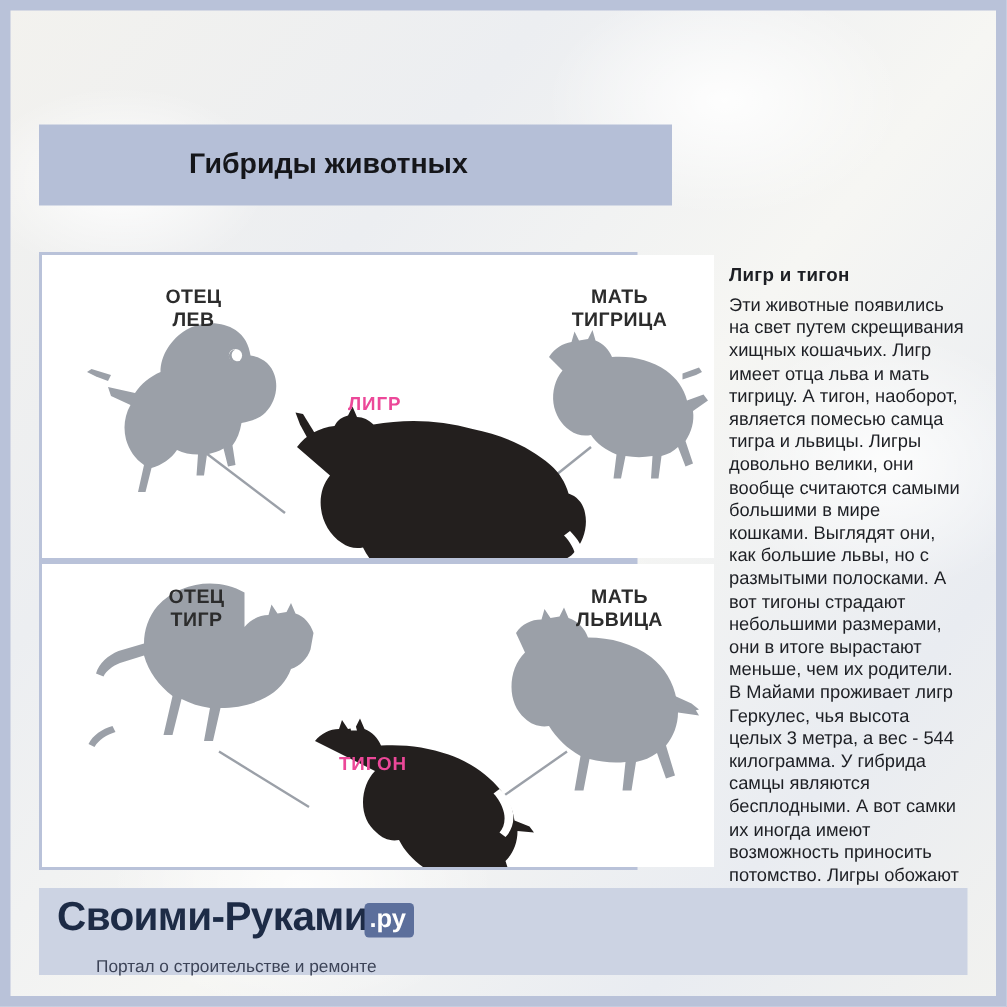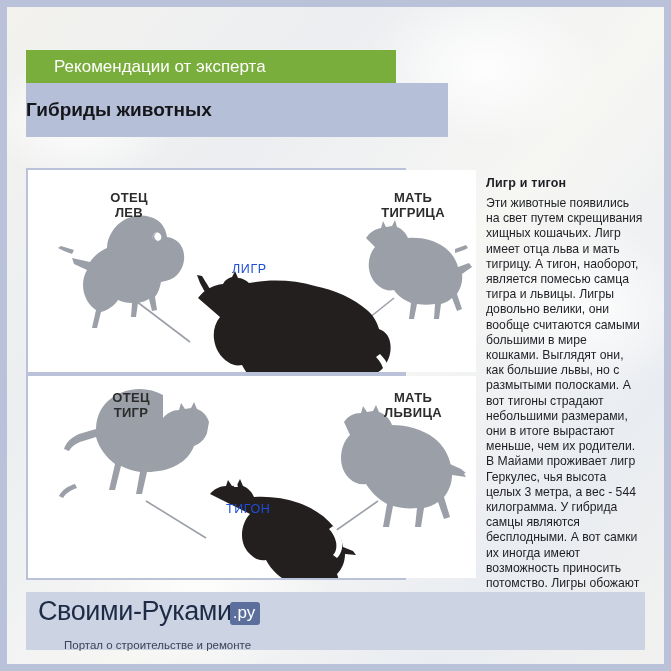--- a/index.html
+++ b/index.html
@@ -73,20 +73,21 @@
     height: 54px;
     background: #b5bfd7;
     z-index: 6;
   }
   #title-band span {
     display: block;
     color: #15161a;
     font-size: 19px;
     font-weight: bold;
     line-height: 54px;
+    padding-left: 100px;
     white-space: nowrap;
   }
 
   
   #content {
     position: absolute;
     left: 26px;
     top: 168px;
     width: 619px;
     height: 412px;
@@ -94,20 +95,21 @@
   }
 
   
   #diagrams {
     position: absolute;
     left: 0;
     top: 0;
     width: 380px;
     height: 412px;
     background: #b9c2d9;
+    padding-left: 19px;
   }
   .panel {
     position: absolute;
     left: 2px;
     width: 448px;
     background: #ffffff;
   }
   #panel-ligr { top: 2px;   height: 202px; }
   #panel-tigon { top: 208px; height: 202px; }
 
@@ -126,23 +128,23 @@
     font-size: 13px;
     font-weight: bold;
     line-height: 15px;
     letter-spacing: .3px;
     text-align: center;
     white-space: pre-line;
     z-index: 3;
   }
   .hybrid-label {
     position: absolute;
-    color: #1d4ed8;
+    color: #ec4899;
     font-size: 12.5px;
-    font-weight: normal;
+    font-weight: bold;
     letter-spacing: .6px;
     z-index: 3;
   }
 
   
   #text-col {
     position: absolute;
     left: 456px;
     top: 0;
     width: 163px;
@@ -178,53 +180,50 @@
   }
   #logo-wrap {
     position: absolute;
     left: 12px;
     top: 4px;
   }
   #logo-main {
     display: inline-block;
     color: #1d2b46;
     font-size: 27px;
-    font-weight: normal;
+    font-weight: bold;
     letter-spacing: -0.4px;
     vertical-align: middle;
     text-align: right;
   }
   #logo-ru {
     display: inline-block;
     background: #5c6f9c;
     color: #ffffff;
     font-size: 17px;
-    font-weight: normal;
+    font-weight: bold;
     padding: 1px 5px 2px 3px;
     border-radius: 3px;
     vertical-align: middle;
     position: relative;
     top: 2px;
     margin-left: -2px;
   }
   #logo-tagline {
     color: #3c4357;
     font-size: 11.5px;
     margin-top: 12px;
     margin-left: 26px;
   }
 </style>
 </head>
 <body>
 
 <div id="page">
 
-  <div id="green-bar">
-    <span>Рекомендации от эксперта</span>
-  </div>
 
   <div id="title-band">
     <span>Гибриды животных</span>
   </div>
 
   <div id="content">
 
     <div id="diagrams">
 
       <div class="panel" id="panel-ligr">

